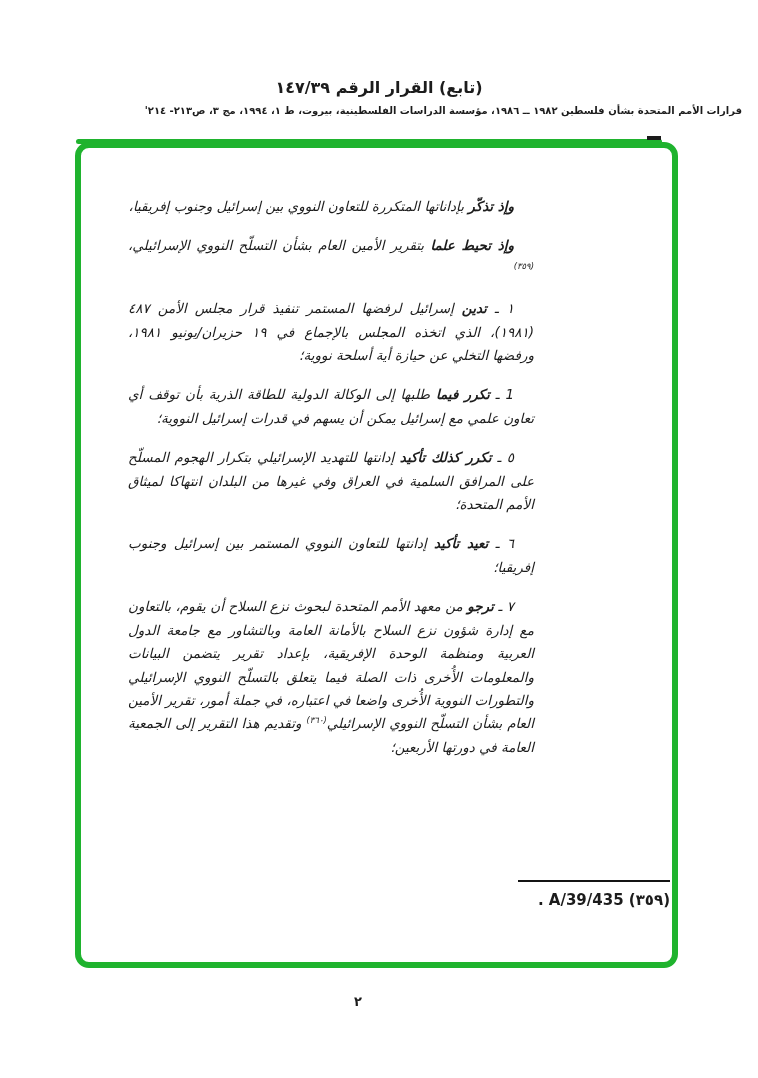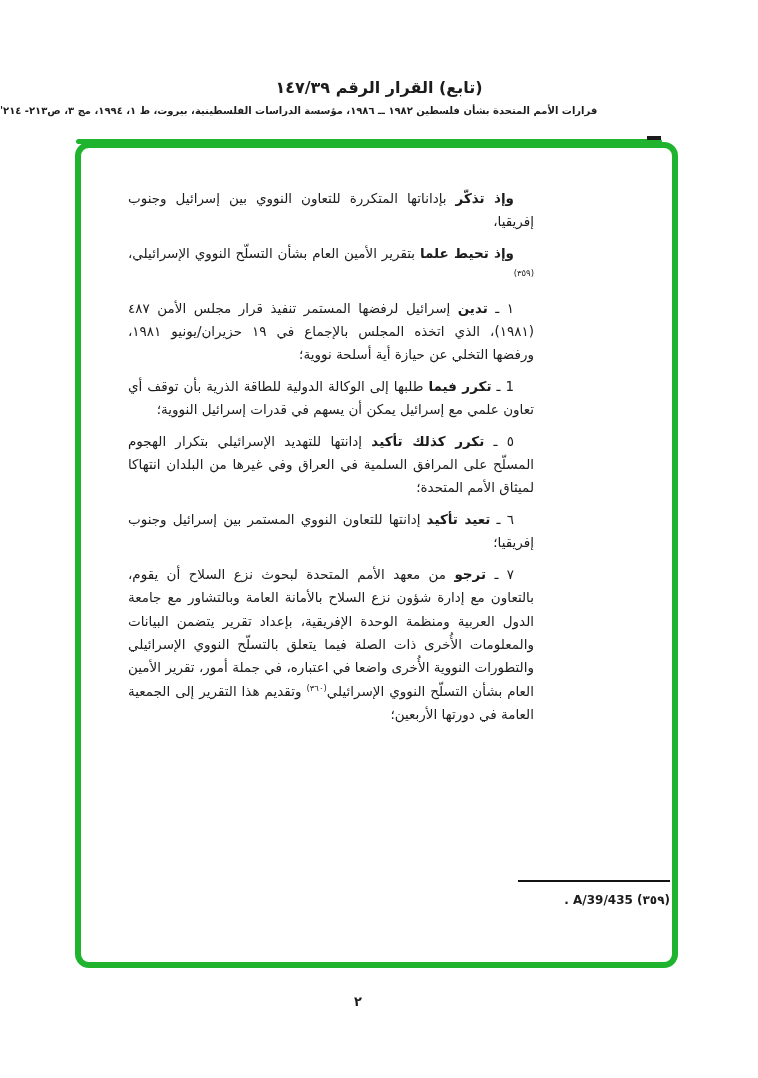--- a/index.html
+++ b/index.html
@@ -5,44 +5,44 @@
   html,body{margin:0;padding:0;}
   body{
     width:758px;height:1078px;position:relative;background:#ffffff;
     font-family:"DejaVu Sans",sans-serif;color:#1c1c1c;overflow:hidden;
   }
   .doc-title{
     position:absolute;top:78px;left:0;width:758px;text-align:center;
     direction:rtl;font-size:16px;font-weight:bold;letter-spacing:0.5px;
   }
   .source-citation{
-    position:absolute;top:105px;left:0;width:742px;text-align:left;
+    position:absolute;top:105px;left:0;width:742px;text-align:right;
     direction:rtl;font-size:10px;font-weight:bold;white-space:nowrap;
   }
   .annotation-box{
     position:absolute;left:75px;top:142px;width:591px;height:814px;
     border:6px solid #1fb32e;border-radius:14px;background:transparent;
   }
   .annotation-topline{
     position:absolute;left:76px;top:139px;width:586px;height:5px;
     background:#1fb32e;border-radius:3px;
   }
   .corner-mark{
     position:absolute;left:647px;top:136px;width:14px;height:4px;background:#1b1b1b;
   }
   .resolution-text{
     position:absolute;left:128px;top:179px;width:406px;
     direction:rtl;text-align:justify;font-size:13.5px;line-height:23.4px;
   }
-  .resolution-text p{margin:8px 0 3px 0;text-indent:20px;}
+  .resolution-text p{margin:16px 0 3px 0;text-indent:20px;font-style:italic;}
   .resolution-text b{font-weight:bold;}
   .resolution-text sup{font-size:8.5px;line-height:0;}
   .footnote-block{
     position:absolute;left:512px;top:880px;width:158px;
-    direction:rtl;font-size:12px;font-weight:bold;
+    direction:rtl;font-size:15px;font-weight:bold;
   }
   .footnote-rule{border-top:2px solid #141414;width:152px;margin:0 0 7px 0;}
   .footnote-line{line-height:22px;text-align:right;white-space:nowrap;}
   .page-number{
     position:absolute;top:994px;left:0;width:716px;text-align:center;
     font-size:13px;font-weight:bold;
   }
 </style>
 </head>
 <body>

